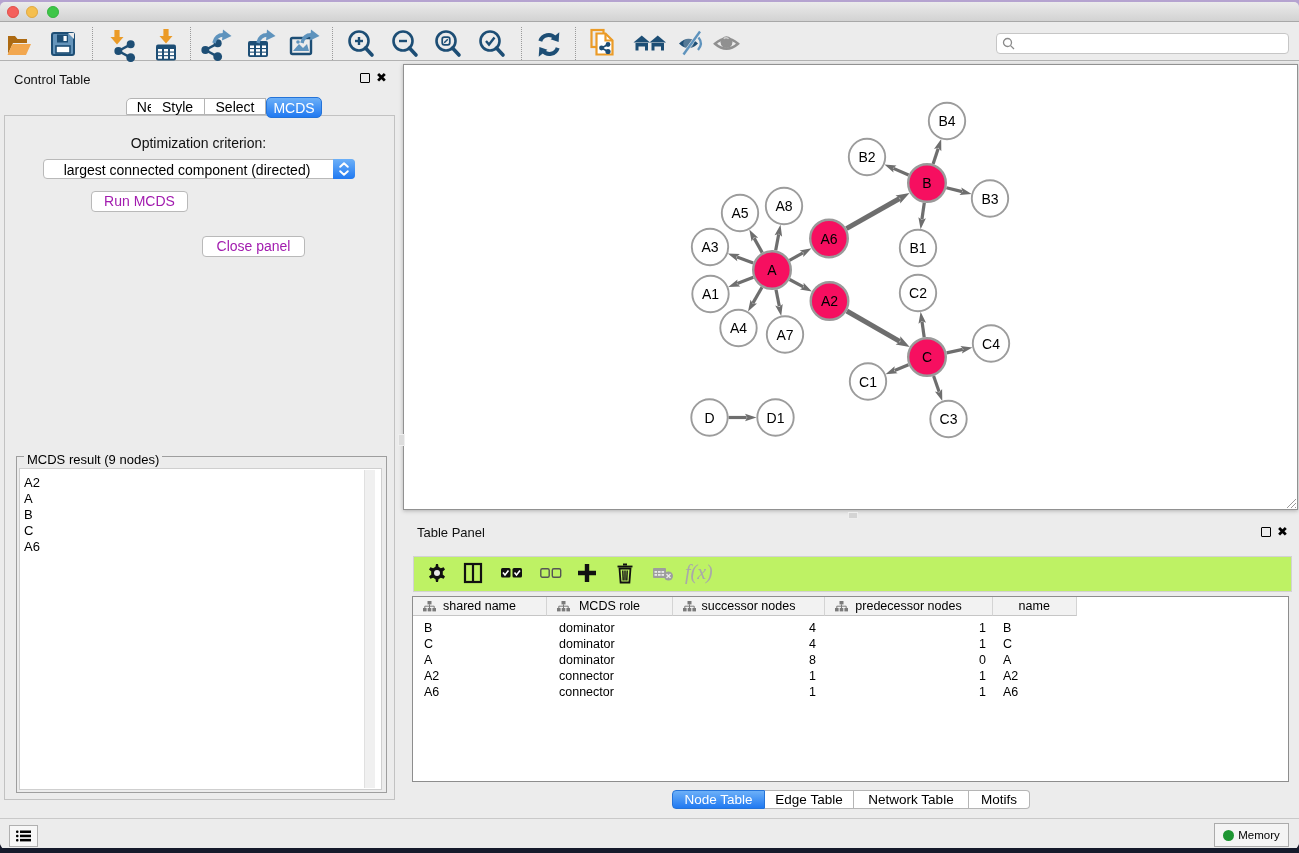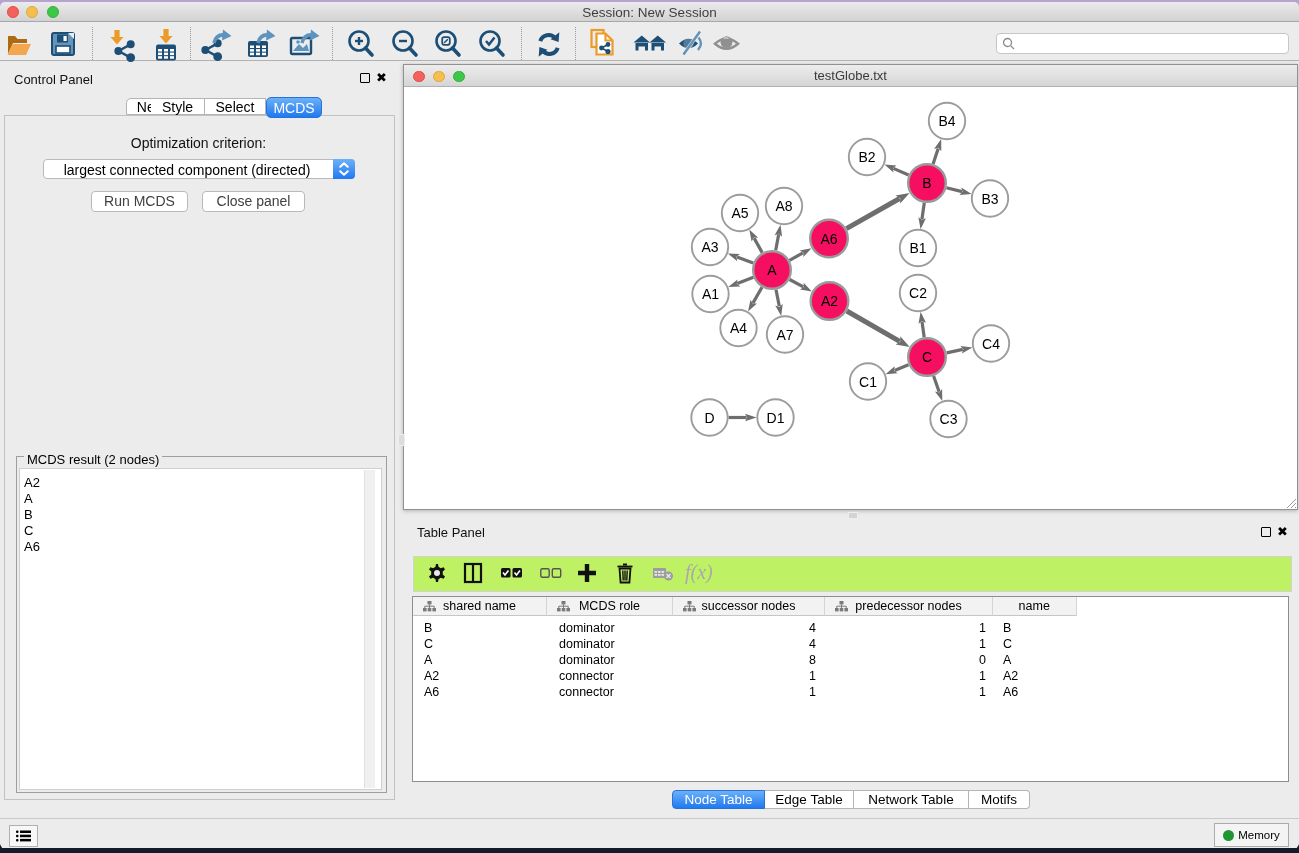--- a/index.html
+++ b/index.html
@@ -27,21 +27,21 @@
 .tab{position:absolute;top:34.5px;height:17.5px;line-height:17.5px;font-size:14px;text-align:center;
  background:#fff;border:1px solid #b4b4b4;color:#000;box-sizing:border-box;}
 #tab-mcds{background:linear-gradient(#6cb0f8,#2079f1);color:#fff;border:1px solid #2473d8;border-radius:5px;height:21px;line-height:21px;top:33.5px;}
 #opt-label{position:absolute;left:0;top:72px;width:397px;text-align:center;font-size:14px;color:#111;}
 #dropdown{position:absolute;left:43px;top:96px;width:312px;height:20px;background:#fff;
  border:1px solid #b9b9b9;border-radius:4px;box-sizing:border-box;}
 #dropdown .txt{position:absolute;left:0;right:24px;top:2px;text-align:center;font-size:14px;color:#000;}
 #dd-btn{position:absolute;right:-1px;top:-1px;width:22px;height:20px;border-radius:0 4px 4px 0;
  background:linear-gradient(#6cb0f8,#2079f1);}
 .btn{position:absolute;top:128px;height:21px;background:#fff;border:1px solid #b9b9b9;border-radius:4px;
- box-sizing:border-box;text-align:center;font-size:14px;line-height:19px;color:#404040;}
+ box-sizing:border-box;text-align:center;font-size:14px;line-height:19px;color:#a21caf;}
 #fieldset{position:absolute;left:16px;top:393px;width:369px;height:335px;border:1px solid #9e9e9e;}
 #fs-legend{position:absolute;left:7px;top:-5px;background:#ececec;padding:0 3px;font-size:13px;color:#000;}
 #fs-list{position:absolute;left:2px;top:11px;width:363px;height:322px;background:#fff;border:1px solid #cfcfcf;box-sizing:border-box;}
 #fs-list .item{margin-left:4px;font-size:13px;line-height:16px;color:#000;}
 #fs-scroll{position:absolute;left:344px;top:1px;width:10px;height:318px;background:#f0f0f0;border-left:1px solid #e0e0e0;}
 
 #netwin{position:absolute;left:403px;top:64px;width:895px;height:446px;background:#fff;
  border:1px solid #919191;box-sizing:border-box;box-shadow:0 1px 4px rgba(0,0,0,0.25);}
 #nw-title{position:absolute;left:0;top:0;width:100%;height:21px;
  background:linear-gradient(#ededed,#d5d5d5);border-bottom:1px solid #b1b1b1;}
@@ -66,21 +66,20 @@
  font-size:11.5px;line-height:22px;text-align:center;color:#000;}
 #sb-mem .dot{display:inline-block;width:11px;height:11px;border-radius:50%;background:#1e9632;vertical-align:-1.5px;margin-right:4px;}
 </style></head>
 <body>
 <div id="app"></div>
 <div id="desktop-top"></div>
 <div id="titlebar">
   <div class="light" style="left:7.2px;background:#f4605c;border:1px solid #e14b46;"></div>
   <div class="light" style="left:26.3px;background:#f5bf4f;border:1px solid #e0a73e;"></div>
   <div class="light" style="left:47px;background:#3ec648;border:1px solid #31b23c;"></div>
-  <div class="t">Session: New Session</div>
 </div>
 <div id="toolbar">
   <svg class="ticon" style="left:3px" width="34" height="34" viewBox="0 0 34 34">
       <path d="M5 8 L12 8 L14.5 11 L24 11 L24 15 L10 15 L5 26 Z" fill="#ad6a12"></path>
       <path d="M9.5 16 L28 16 L23 27 L4.5 27 Z" fill="#f2a74f"></path>
     </svg>
   <svg class="ticon" style="left:47px" width="34" height="34" viewBox="0 0 34 34">
       <rect x="5" y="5" width="22" height="22" rx="2" fill="#6695bb" stroke="#1d4e75" stroke-width="2"></rect>
       <path d="M27 5 L27 11 L21 5 Z" fill="#ececec"></path>
       <rect x="10" y="6.5" width="11" height="8" fill="#1d4e75"></rect>
@@ -212,57 +211,51 @@
       <path d="M12.7 10.6 A 3.4 3.4 0 0 1 17.6 10.8" fill="none" stroke="#cfcfcf" stroke-width="1.5"></path>
     </svg>
   <div id="search">
       <svg width="13" height="13" viewBox="0 0 13 13">
         <circle cx="5.5" cy="5.5" r="4" fill="none" stroke="#8a8a8a" stroke-width="1.3"></circle>
         <line x1="8.6" y1="8.6" x2="12" y2="12" stroke="#8a8a8a" stroke-width="1.3"></line>
       </svg>
     </div>
 </div>
 <div id="cpanel">
-  <div id="cp-title">Control Panel</div>
+  <div id="cp-title">Control Table</div>
   <div id="cp-float"></div>
   <div id="cp-close">✖</div>
   <div id="cp-box"></div>
   <div class="tab" style="left:78px;width:73px;border-radius:5px 0 0 0;margin-left:48px;">Network</div>
   <div class="tab" style="left:151px;width:54px;border-left:0;">Style</div>
   <div class="tab" style="left:205px;width:61px;border-left:0;">Select</div>
   <div class="tab" id="tab-mcds" style="left:266px;width:56px;">MCDS</div>
   <div id="opt-label">Optimization criterion:</div>
   <div id="dropdown">
       <div class="txt">largest connected component (directed)</div>
     <div id="dd-btn"><svg width="22" height="20" viewBox="0 0 22 21">
           <path d="M7 8.2 L11 4.4 L15 8.2" fill="none" stroke="#fff" stroke-width="2" stroke-linecap="round" stroke-linejoin="round"></path>
           <path d="M7 12.8 L11 16.6 L15 12.8" fill="none" stroke="#fff" stroke-width="2" stroke-linecap="round" stroke-linejoin="round"></path>
         </svg></div>
   </div>
   <div class="btn" style="left:91px;width:97px;">Run MCDS</div>
-  <div class="btn" style="left:202px;width:103px;">Close panel</div>
+  <div class="btn" style="left:202px;width:103px;margin-top:45px;">Close panel</div>
   <div id="fieldset">
-    <div id="fs-legend">MCDS result (2 nodes)</div>
+    <div id="fs-legend">MCDS result (9 nodes)</div>
     <div id="fs-list">
       <div class="item" style="margin-top:6px;">A2</div>
       <div class="item">A</div>
       <div class="item">B</div>
       <div class="item">C</div>
       <div class="item">A6</div>
       <div id="fs-scroll"></div>
     </div>
   </div>
 </div>
 <div id="netwin">
-  <div id="nw-title">
-    <div class="light" style="left:9.2px;top:5.8px;width:11.4px;height:11.4px;background:#f4605c;border:1px solid #e14b46;"></div>
-    <div class="light" style="left:29.4px;top:5.8px;width:11.4px;height:11.4px;background:#f5bf4f;border:1px solid #e0a73e;"></div>
-    <div class="light" style="left:49.3px;top:5.8px;width:11.4px;height:11.4px;background:#3ec648;border:1px solid #31b23c;"></div>
-    <div class="t">testGlobe.txt</div>
-  </div>
   <div id="nw-canvas">
   <svg width="893" height="422" viewBox="0 0 893 422">
 <g stroke="#6e6e6e">
 <line x1="348.4" y1="190.3" x2="332.3" y2="196.5" stroke-width="3.2"></line>
 <line x1="348.2" y1="176.0" x2="332.0" y2="170.0" stroke-width="3.2"></line>
 <line x1="357.0" y1="200.3" x2="347.9" y2="216.1" stroke-width="3.2"></line>
 <line x1="357.2" y1="165.6" x2="349.1" y2="151.1" stroke-width="3.2"></line>
 <line x1="371.0" y1="202.6" x2="374.3" y2="219.3" stroke-width="3.2"></line>
 <line x1="370.7" y1="163.3" x2="373.7" y2="147.3" stroke-width="3.2"></line>
 <line x1="384.5" y1="173.3" x2="397.9" y2="165.9" stroke-width="3.2"></line>

